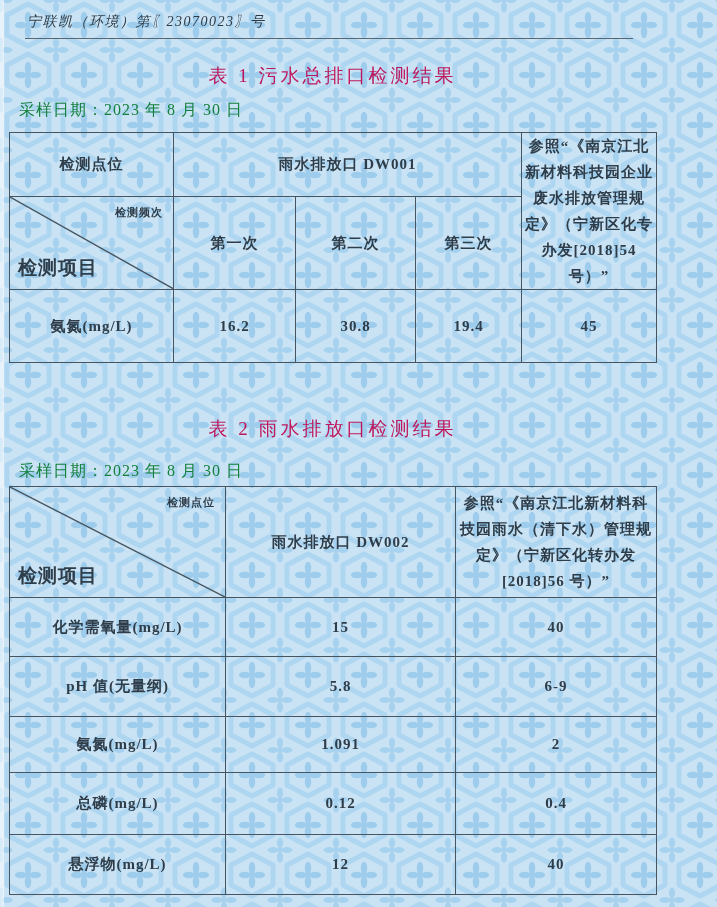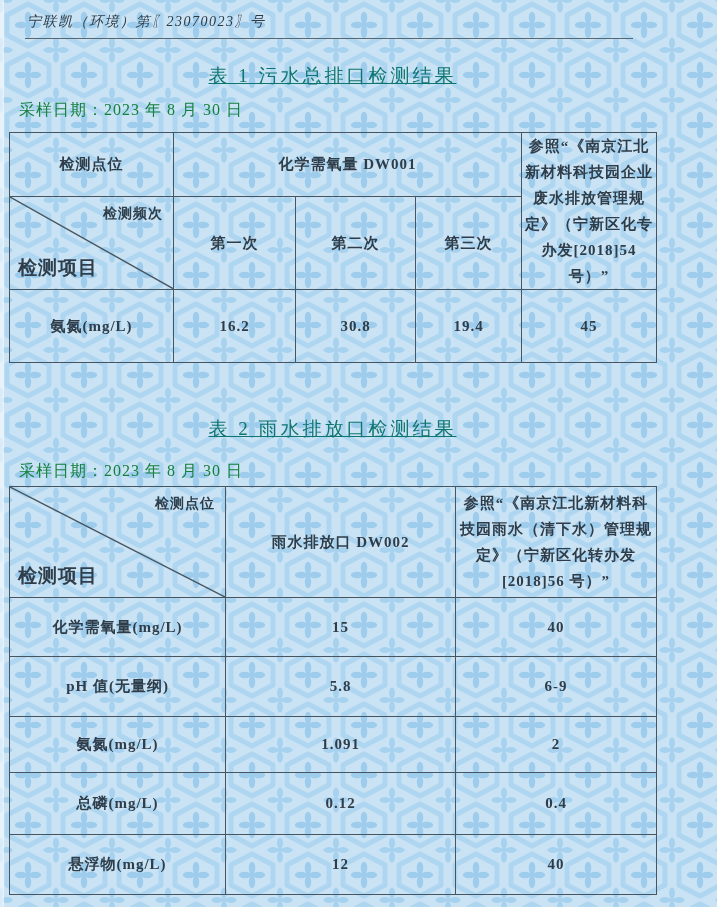--- a/index.html
+++ b/index.html
@@ -19,21 +19,21 @@
     left:27px;top:13px;
     font-size:14px;letter-spacing:1.5px;color:#2c3a46;font-style:italic;
   }
   .header-rule{
     left:25px;top:38px;width:608px;height:0;
     border-top:1.6px solid #5b6770;
   }
 
   .tbl-title{
     left:9px;width:647px;text-align:center;
-    font-size:19px;letter-spacing:3px;color:#0f766e;text-decoration:underline;
+    font-size:19px;letter-spacing:3px;color:#be185d;
   }
   .t1-title{top:63px;}
   .t2-title{top:416px;}
 
   .sample-date{
     left:19px;
     font-size:16px;letter-spacing:1px;color:#15803d;
   }
   .t1-date{top:100px;}
   .t2-date{top:461px;}
@@ -50,21 +50,21 @@
     font-size:15px;letter-spacing:1px;color:#2e3d49;
     padding:0;
     font-weight:bold;
   }
   td.ref-cell{
     font-size:15px;line-height:26px;letter-spacing:0.5px;
     padding:4px 6px;
   }
   td.diag{position:relative;padding:0;}
   td.diag svg{position:absolute;left:0;top:0;width:100%;height:100%;display:block;}
-  .diag-top{position:absolute;top:8px;right:10px;font-size:14px;letter-spacing:1px;}
+  .diag-top{position:absolute;top:8px;right:10px;font-size:11px;letter-spacing:1px;}
   .diag-bottom{position:absolute;bottom:8px;left:8px;font-size:19px;letter-spacing:1px;}
 </style>
 </head>
 <body>
 
 <div class="page">
 
   <svg class="bg" width="717" height="907" aria-hidden="true">
     <defs>
       <g id="cornerflower" fill="#a6d2ef">
@@ -104,21 +104,21 @@
     <colgroup>
       <col style="width:164px">
         <col style="width:122px">
         <col style="width:120px">
       <col style="width:106px">
         <col style="width:135px">
     </colgroup>
     <tbody>
         <tr style="height:64px">
       <td>检测点位</td>
-      <td colspan="3">化学需氧量 DW001</td>
+      <td colspan="3">雨水排放口 DW001</td>
       <td rowspan="2" class="ref-cell">参照“《南京江北新材料科技园企业废水排放管理规定》（宁新区化专办发[2018]54号）”</td>
     </tr>
     <tr style="height:92px">
       <td class="diag">
         <svg viewBox="0 0 164 92" preserveAspectRatio="none">
           <line x1="0" y1="0" x2="164" y2="92" stroke="#46555f" stroke-width="1.4"></line>
         </svg>
         <span class="diag-top">检测频次</span>
         <span class="diag-bottom">检测项目</span>
       </td>

